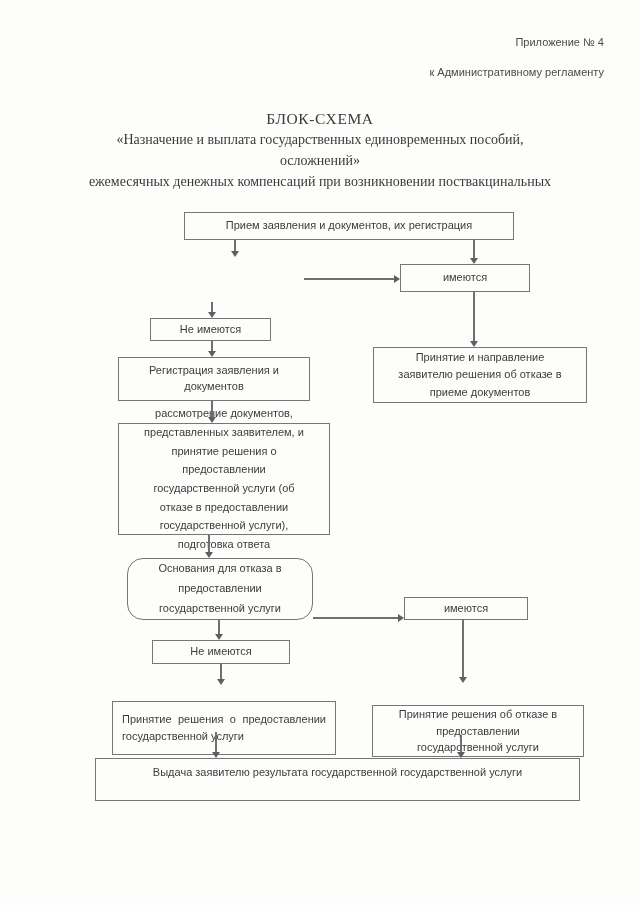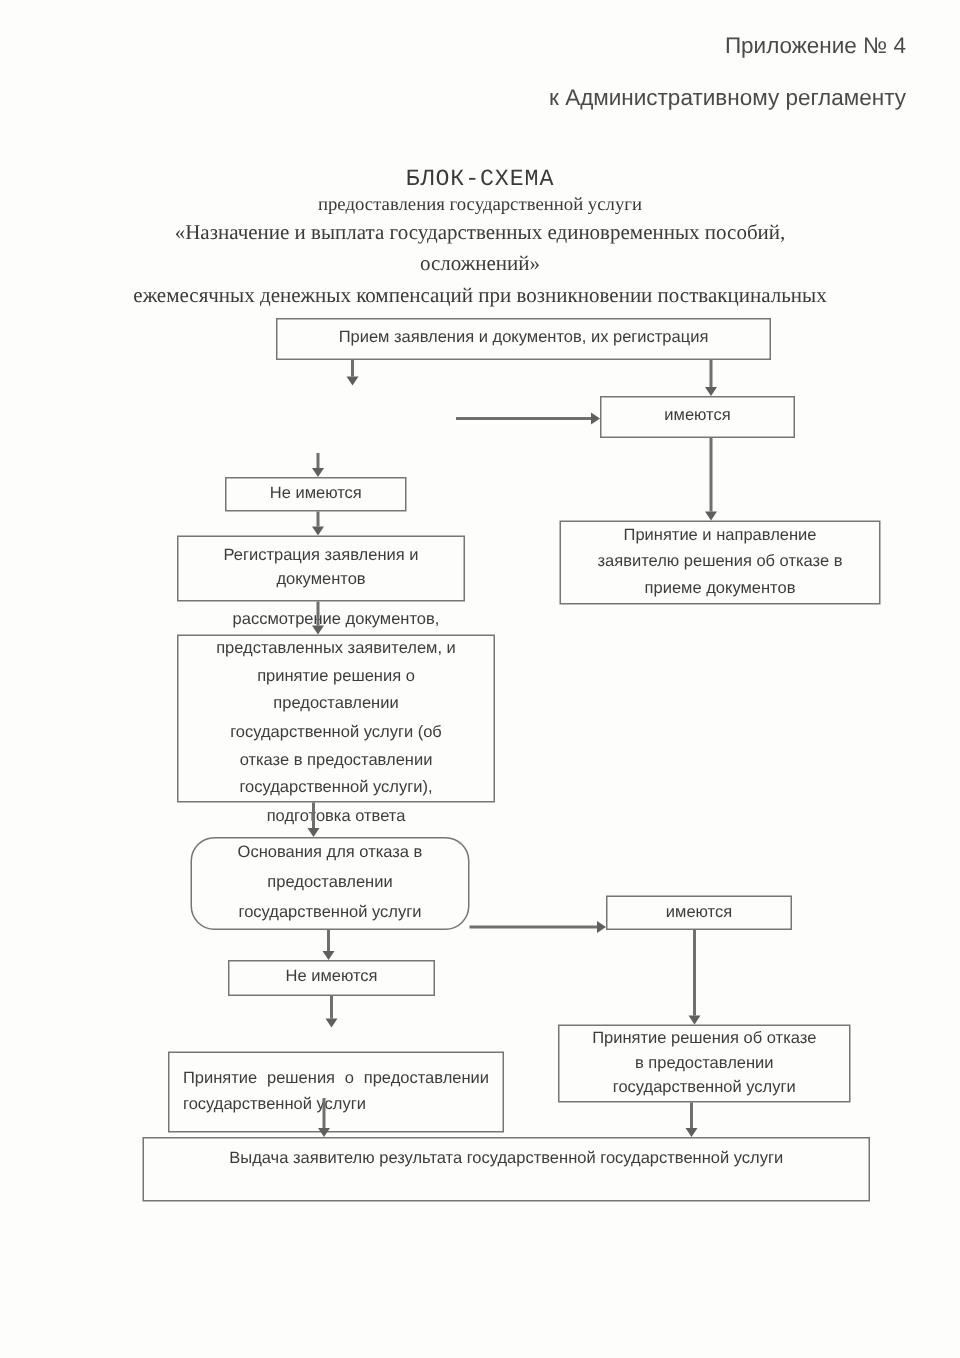--- a/index.html
+++ b/index.html
@@ -6,33 +6,33 @@
   .page{
     position:relative;
     width:640px;height:905px;
     background:#fdfdfc;
     font-family:"Liberation Sans", sans-serif;
     color:#3e3e3e;
     overflow:hidden;
   }
   
   .hdr{
-    position:absolute;top:22px;right:36px;
+    position:absolute;top:36px;right:36px;
     text-align:right;
-    font-size:15px;color:#4a4a4a;line-height:1.2;
+    font-size:11px;color:#4a4a4a;line-height:1.2;
   }
   .hdr .l2{margin-top:17px;}
   
   .title{
     position:absolute;top:110px;left:0;width:640px;
     text-align:center;
     font-family:"Liberation Serif", serif;
     color:#3a3a3a;
   }
-  .title .t1{font-size:15.5px;letter-spacing:.6px;font-family:Liberation Mono, monospace;}
+  .title .t1{font-size:15.5px;letter-spacing:.6px;}
   .title .t2{font-size:12.5px;margin-top:1px;}
   .title .t3{font-size:14px;margin-top:3px;line-height:1.28;}
   
   .box{
     position:absolute;
     box-sizing:border-box;
     border:1.4px solid #767676;
     background:#fdfdfc;
     display:flex;align-items:center;justify-content:center;
     text-align:center;
@@ -71,21 +71,20 @@
 
 <div class="page">
 
   <div class="hdr">
     <div class="l1">Приложение № 4</div>
     <div class="l2">к Административному регламенту</div>
   </div>
 
   <div class="title">
     <div class="t1">БЛОК-СХЕМА</div>
-    <div class="t2">предоставления государственной услуги</div>
     <div class="t3">«Назначение и выплата государственных единовременных пособий,</div>
     <div class="t3">осложнений»</div>
     <div class="t3">ежемесячных денежных компенсаций при возникновении поствакцинальных</div>
   </div>
 
   <div class="box" style="left:184px;top:212px;width:330px;height:28px;">Прием заявления и документов, их регистрация</div>
 
 
   <div class="box" style="left:400px;top:264px;width:130px;height:28px;">имеются</div>
 
@@ -98,21 +97,21 @@
   <div class="box tall" style="left:118px;top:423px;width:212px;height:112px;">рассмотрение документов, представленных заявителем, и принятие решения о предоставлении государственной услуги (об отказе в предоставлении государственной услуги), подготовка ответа</div>
 
   <div class="box mid" style="left:127px;top:558px;width:186px;height:62px;border-radius:16px;">Основания для отказа в предоставлении государственной услуги</div>
 
   <div class="box" style="left:404px;top:597px;width:124px;height:23px;">имеются</div>
 
   <div class="box" style="left:152px;top:640px;width:138px;height:24px;">Не имеются</div>
 
   <div class="box justify" style="left:112px;top:701px;width:224px;height:54px;">Принятие решения о предоставлении государственной услуги</div>
 
-  <div class="box" style="left:372px;top:683px;width:195px;height:52px;line-height:1.5;">Принятие решения об отказе в предоставлении государственной услуги</div>
+  <div class="box" style="left:372px;top:705px;width:212px;height:52px;line-height:1.5;">Принятие решения об отказе в предоставлении государственной услуги</div>
 
   <div class="box topalign" style="left:95px;top:758px;width:485px;height:43px;">Выдача заявителю результата государственной государственной услуги</div>
 
   <div class="varrow" style="left:234px;top:240px;height:11px;">
       <span class="ah"></span>
     </div>
 
   <div class="varrow" style="left:473px;top:240px;height:18px;">
       <span class="ah"></span>
     </div>

